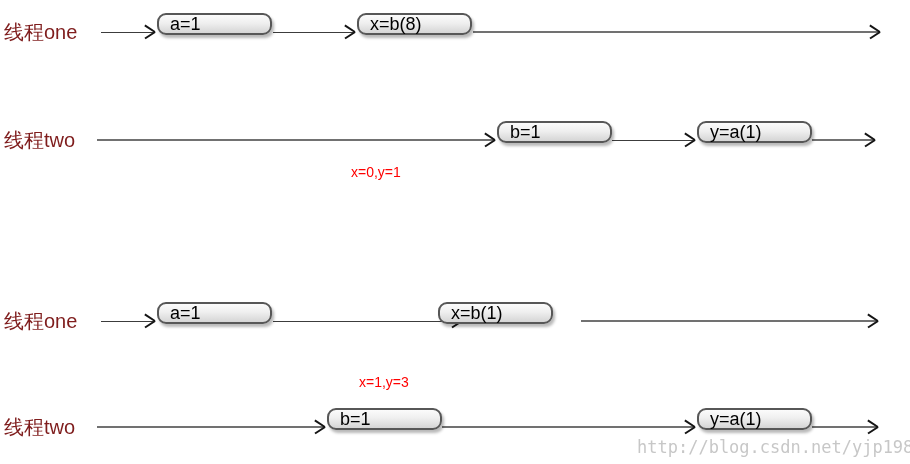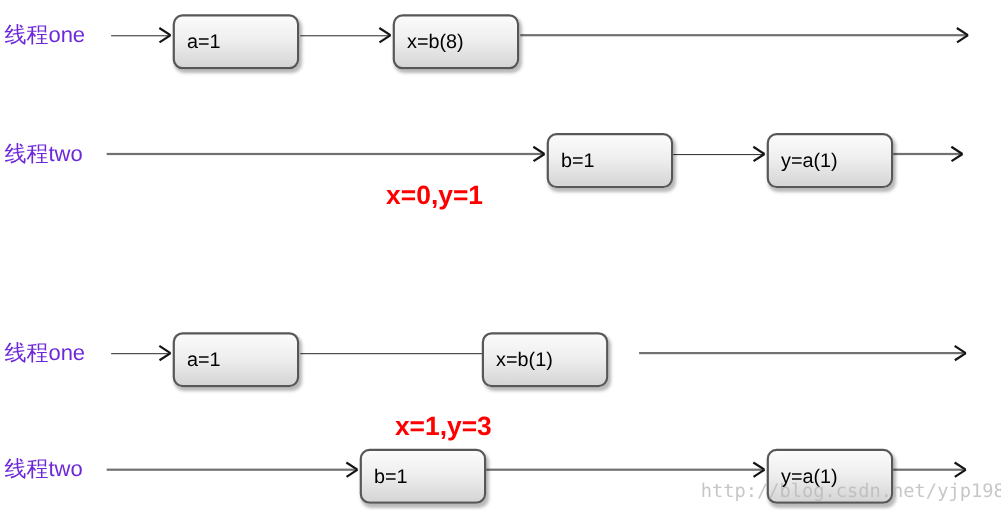--- a/index.html
+++ b/index.html
@@ -9,21 +9,21 @@
     position: relative;
     overflow: hidden;
     font-family: "Liberation Sans", "DejaVu Sans", sans-serif;
   }
 
   
   .thread-label {
     position: absolute;
     left: 4px;
     font-size: 20px;
-    color: #6d28d9;
+    color: #7f1d1d;
     white-space: nowrap;
     line-height: 24px;
   }
 
   
   .arrow { position: absolute; height: 0; }
   .arrow .shaft {
     position: absolute; left: 0; right: 2px; top: -1px;
     height: 2px; background: #717171;
   }
@@ -37,40 +37,40 @@
     width: 12px; height: 1.7px; background: #141414;
     transform-origin: right center;
     display: block;
   }
   .arrow .head i { transform: rotate(33deg); }
   .arrow .head b { transform: rotate(-33deg); }
 
   
   .node {
     position: absolute;
-    width: 115px; height: 50px;
+    width: 115px; height: 22px;
     box-sizing: border-box;
     border: 2px solid #575757;
     border-radius: 9px;
     background: linear-gradient(180deg, #fbfbfb 0%, #efefef 45%, #d5d5d5 100%);
     box-shadow: 2px 3px 3px rgba(0,0,0,0.28);
     display: flex;
     align-items: center;
     padding-left: 11px;
     font-size: 18px;
     color: #000000;
     z-index: 2;
   }
 
   
   .annotation {
     position: absolute;
     color: #ff0000;
-    font-size: 24px;
-    font-weight: bold;
+    font-size: 14px;
+    font-weight: normal;
     white-space: nowrap;
   }
 
   
   .watermark {
     position: absolute;
     left: 637px; top: 437px;
     font-family: "DejaVu Sans Mono", monospace;
     font-size: 17px;
     color: rgba(185,185,185,0.8);

